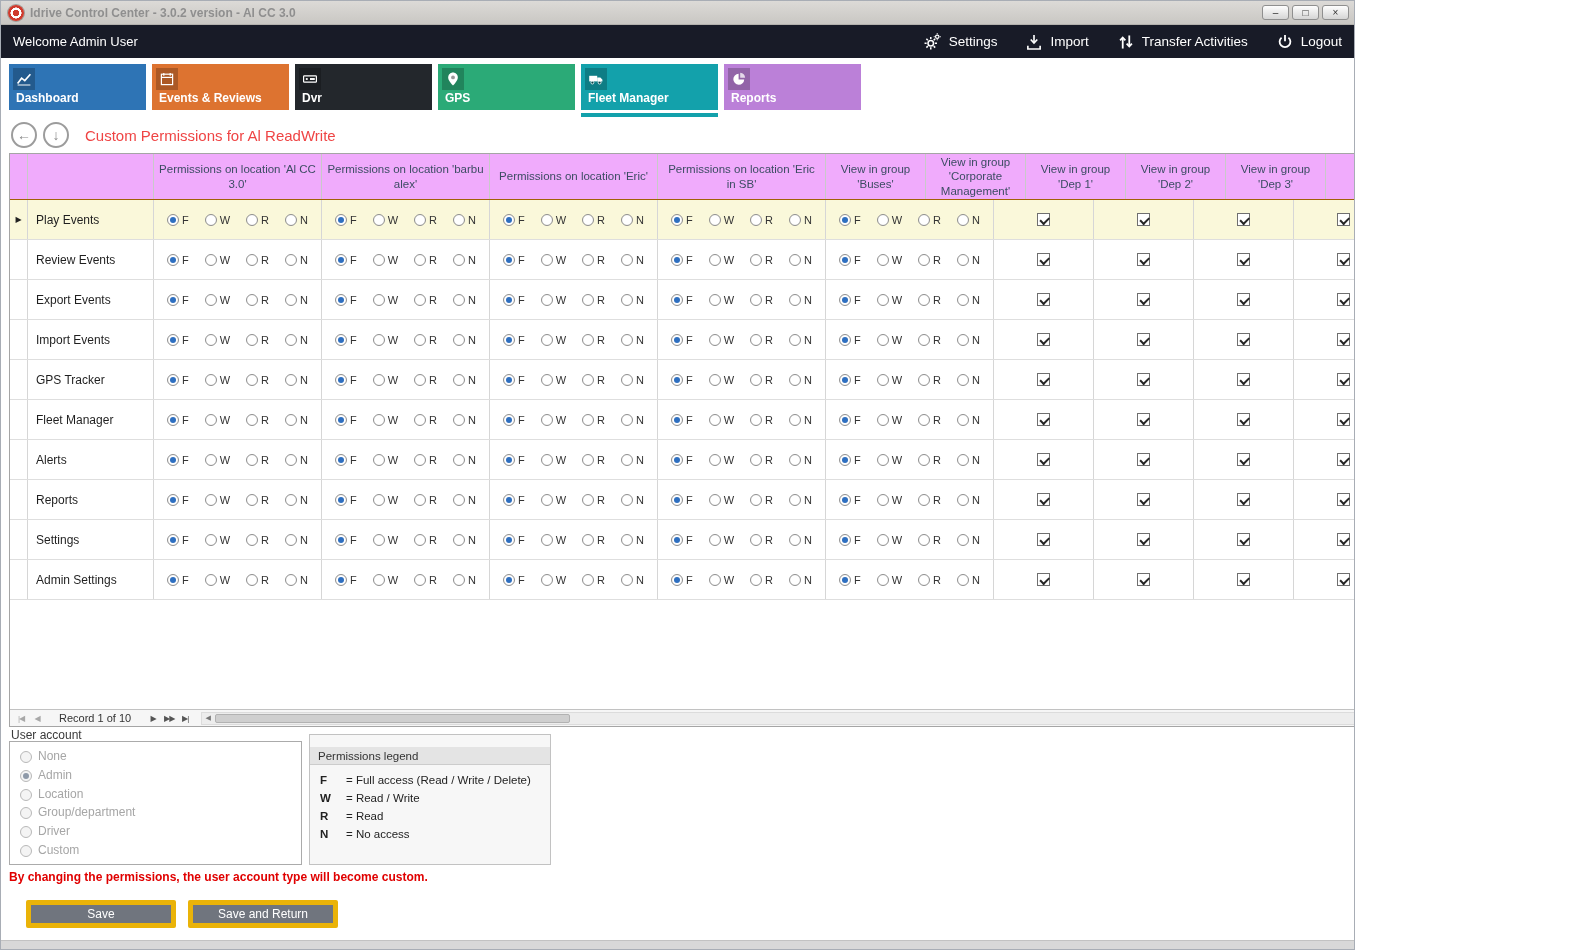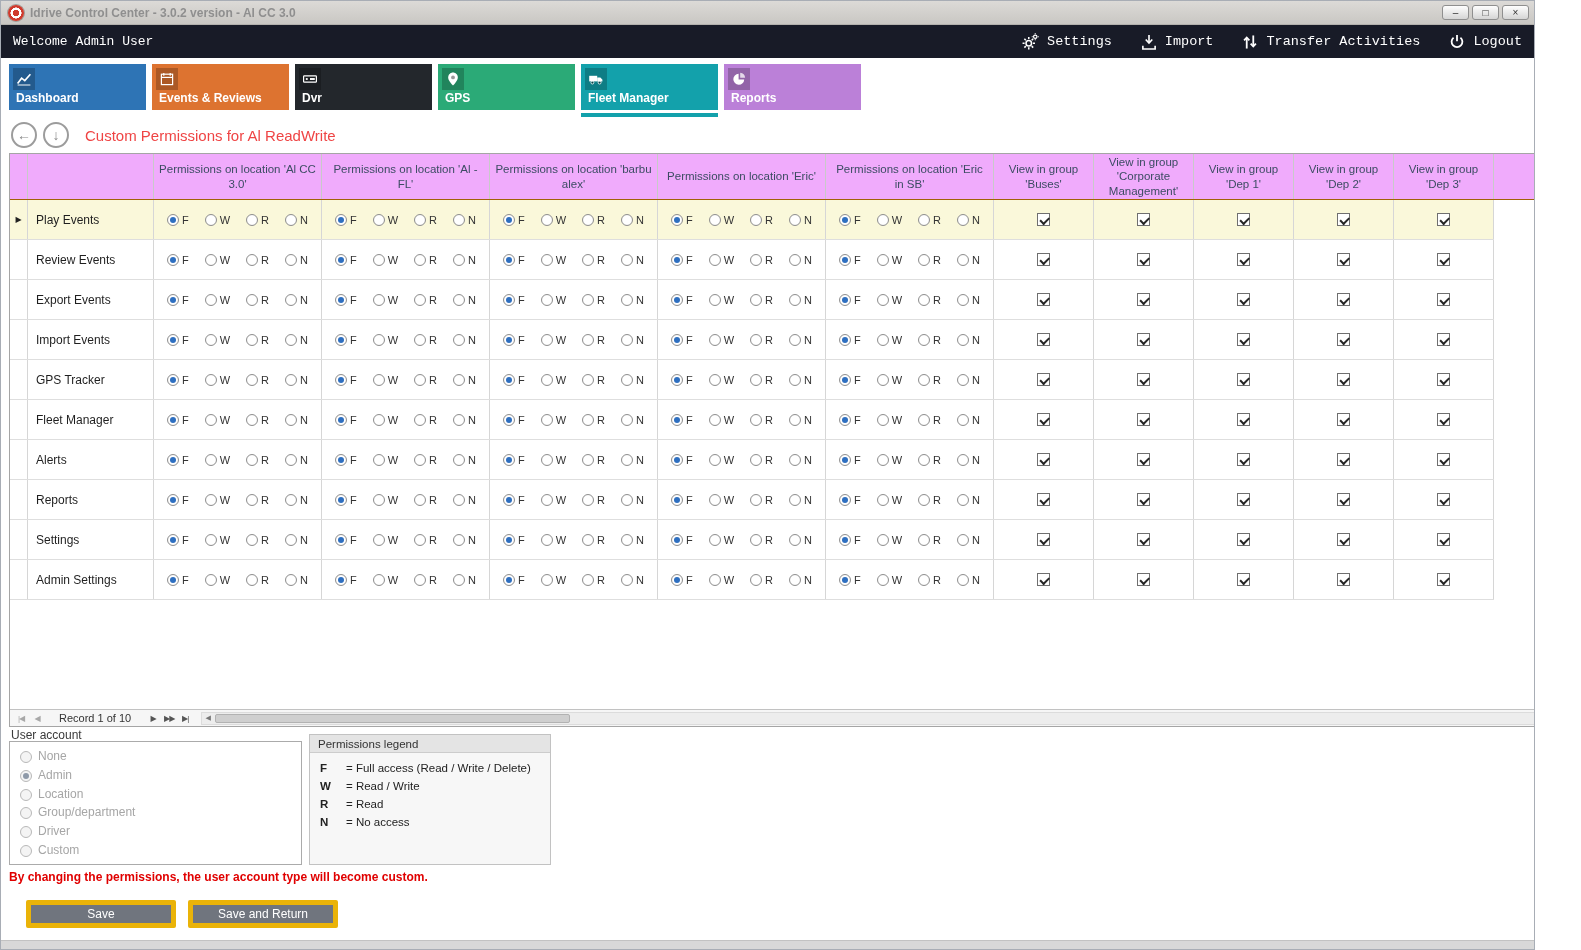--- a/index.html
+++ b/index.html
@@ -1,30 +1,30 @@
 <!DOCTYPE html>
 <html><head>
 <meta charset="utf-8">
 <style>
   * { box-sizing: border-box; margin: 0; padding: 0; }
   html,body { width:1581px; height:950px; }
   body { font-family:"Liberation Sans","DejaVu Sans",sans-serif; background:#fff; }
-  .window { position:relative; width:1535px; height:950px; border:1px solid #a8adb5; background:#fff; overflow:hidden; }
+  .window { position:relative; width:1355px; height:950px; border:1px solid #a8adb5; background:#fff; overflow:hidden; }
 
   
   .titlebar { height:24px; background:linear-gradient(#dcdad7,#c9c7c3); display:flex; align-items:center; padding:0 5px; border-bottom:1px solid #b3b1ad; }
   .app-icon { width:16px; height:16px; border-radius:50%; margin:0 6px 0 2px;
     background:radial-gradient(circle,#cf3a2d 0 28%,#ffffff 30% 48%,#cf3a2d 50% 100%); box-shadow:0 0 0 1px #9e9c98; }
   .title-text { color:#8f8f8f; font-weight:bold; font-size:12px; }
   .win-controls { margin-left:auto; display:flex; gap:3px; }
   .win-btn { width:27px; height:15px; background:linear-gradient(#fefefe,#d5d5d5); border:1px solid #8f8f8f; border-radius:3px;
     display:flex; align-items:center; justify-content:center; font-size:10px; color:#333; line-height:1; cursor:pointer; }
 
   
-  .toolbar { height:33px; background:#181b27; display:flex; align-items:center; color:#fff; padding:0 12px;font-family:Liberation Mono, monospace; }
+  .toolbar { height:33px; background:#181b27; display:flex; align-items:center; color:#fff; padding:0 12px; }
   .welcome { font-size:13px; }
   .tb-actions { margin-left:auto; display:flex; align-items:center; gap:28px; }
   .tb-item { display:flex; align-items:center; gap:7px; font-size:13.5px; cursor:pointer; }
   .tb-ic { display:flex; align-items:center; }
 
   
   .tabstrip { height:59px; background:#fff; padding:6px 0 0 8px; display:flex; gap:6px; }
   .tab { width:137px; height:46px; position:relative; cursor:pointer; }
   .tab-icon { position:absolute; top:4px; left:4px; width:22px; height:22px; background:rgba(0,0,0,0.22);
     display:flex; align-items:center; justify-content:center; }
@@ -80,21 +80,21 @@
   .hs-space { flex:1; }
 
   
   .lower { position:relative; margin:0 8px; height:214px; }
   .ua-title { position:absolute; left:2px; top:1px; font-size:12px; color:#3a3a3a; }
   .ua-box { position:absolute; left:0; top:14px; width:293px; height:124px; border:1px solid #ababab; background:#fff;
     padding:7px 10px; display:flex; flex-direction:column; justify-content:space-between; }
   .uopt { display:flex; align-items:flex-end; gap:6px; font-size:12px; color:#a6a6a6; cursor:default; }
   .legend { position:absolute; left:300px; top:7px; width:242px; height:131px; border:1px solid #c2c2c2; background:#f7f7f7; }
   .legend-header { height:18px; background:#e4e4e4; border-bottom:1px solid #cccccc; font-size:11.5px; color:#333;
-    display:flex; align-items:center; padding-left:8px; }
+    display:flex; align-items:center; padding-left:8px;margin-top:12px; }
   .legend-body { padding:9px 10px; display:flex; flex-direction:column; gap:6px; }
   .lg-item { display:flex; font-size:11.5px; color:#222; }
   .lg-key { width:26px; font-weight:bold; }
   .warning { position:absolute; left:0; top:143px; color:#e00000; font-weight:bold; font-size:12px; }
   .btnrow { position:absolute; left:17px; top:173px; display:flex; gap:12px; }
   .btn { width:150px; height:28px; background:#70757e; color:#fff; border:5px solid #eab308; border-radius:2px;
     font-size:12px; font-family:inherit; cursor:pointer; }
   .bottom-strip { position:absolute; left:0; right:0; bottom:0; height:9px; background:#d8d8d8; border-top:1px solid #c2c2c2; }
 </style>
 </head>
@@ -239,21 +239,20 @@
         <span>↓</span>
       </span>
     <span class="page-title">Custom Permissions for Al ReadWrite</span>
   </div>
 
   <div class="grid">
     <div class="grid-header">
         <div class="hcell w-sel"></div>
         <div class="hcell w-label"></div>
         <div class="hcell w-perm">Permissions on location 'Al CC 3.0'</div>
-        <div class="hcell w-perm">Permissions on location 'Al - FL'</div>
         <div class="hcell w-perm">Permissions on location 'barbu alex'</div>
         <div class="hcell w-perm">Permissions on location 'Eric'</div>
         <div class="hcell w-perm">Permissions on location 'Eric in SB'</div>
         <div class="hcell w-group">View in group 'Buses'</div>
         <div class="hcell w-group">View in group 'Corporate Management'</div>
         <div class="hcell w-group">View in group 'Dep 1'</div>
         <div class="hcell w-group">View in group 'Dep 2'</div>
         <div class="hcell w-group">View in group 'Dep 3'</div>
         <div class="hcell w-fill"></div>
       </div>

